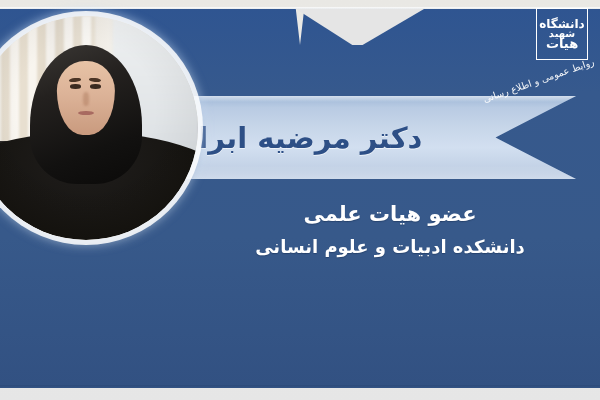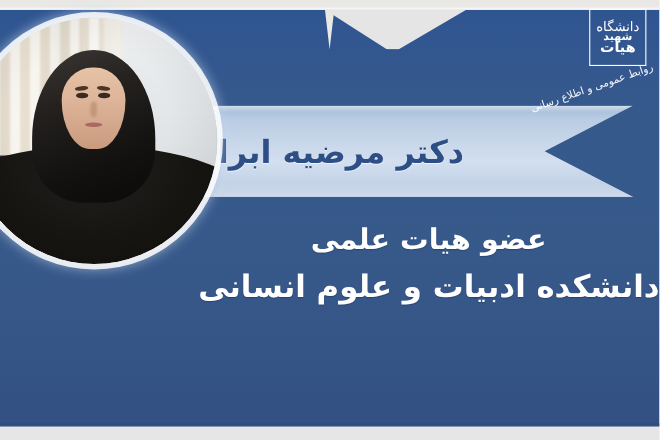--- a/index.html
+++ b/index.html
@@ -141,22 +141,22 @@
     left: 180px;
     top: 200px;
     width: 420px;
     text-align: center;
     direction: rtl;
     color: #ffffff;
     font-weight: bold;
     line-height: 1.42;
     text-shadow: 0 1px 1px rgba(15,35,65,.35);
   }
-  .subtitle .line1 { font-size: 26px; display: block; }
-  .subtitle .line2 { font-size: 28px; display: block; margin-top: 4px; text-align: right; }
+  .subtitle .line1 { font-size: 21px; display: block; }
+  .subtitle .line2 { font-size: 18px; display: block; margin-top: 4px; }
 
   
   .portrait-wrap {
     position: absolute;
     left: -26px;
     top: 16px;
     width: 224px;
     height: 224px;
     border-radius: 50%;
     box-shadow: 0 0 0 5px rgba(255,255,255,.85),
@@ -289,21 +289,21 @@
     position: absolute;
     inset: 2px;
     display: flex;
     flex-direction: column;
     align-items: center;
     justify-content: center;
     gap: 0px;
     color: #ffffff;
     line-height: 1;
   }
-  .logo-l1 { font-size: 12px; font-weight: normal; letter-spacing: -1px; }
+  .logo-l1 { font-size: 12px; font-weight: bold; letter-spacing: -1px; }
   .logo-l2 { font-size: 10px; font-weight: bold; letter-spacing: -1px; margin-top: -1px; }
   .logo-l3 { font-size: 13px; font-weight: bold; letter-spacing: -1px; margin-top: -2px; }
   .logo-calli {
     position: absolute;
     right: 2px;
     top: 50px;
     width: 100px;
     text-align: left;
     color: #ffffff;
     font-size: 9.5px;

